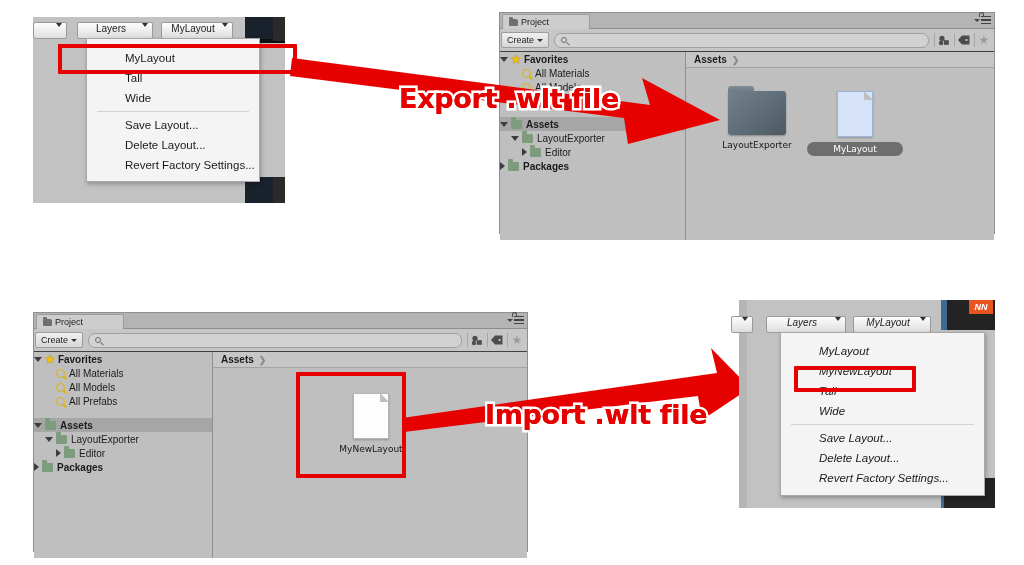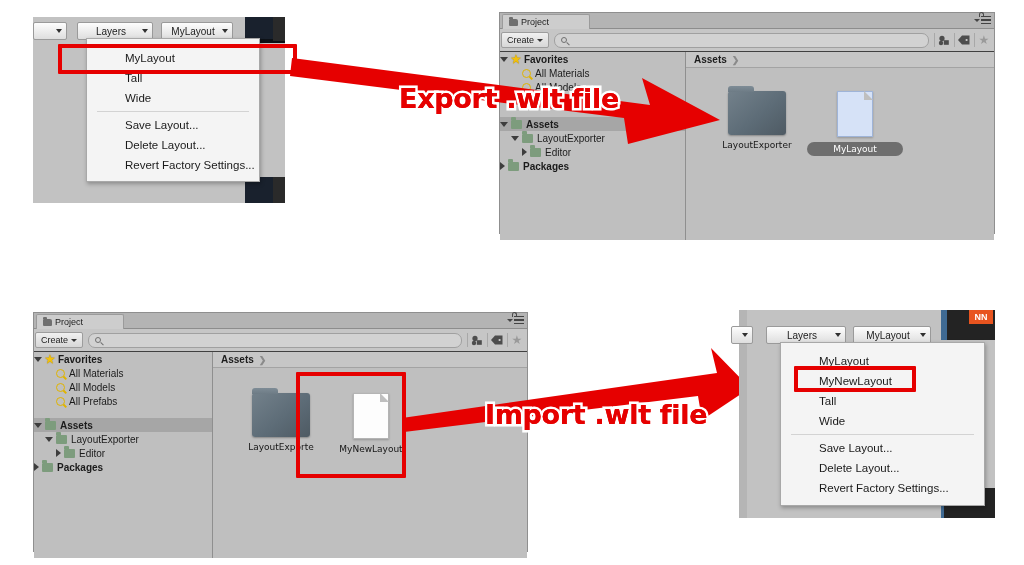--- a/index.html
+++ b/index.html
@@ -7,22 +7,22 @@
        font-family:"Liberation Sans", sans-serif;-webkit-font-smoothing:antialiased;}
 
   .panel{position:absolute;box-sizing:border-box;}
 
   
   .ed-bg{background:#c2c2c2;}
 
   .toolbar-btn{
     box-sizing:border-box;background:linear-gradient(#fdfdfd,#dedede);
     border:1px solid #9a9a9a;border-radius:2px;
-    font-size:10px;color:#1b1b1b;display:flex;align-items:center;
-    padding:8px 4px;height:17px;white-space:nowrap;
+    font-size:10px;color:#1b1b1b;display:flex;
+    padding:0 4px;height:17px;white-space:nowrap;
   }
   .toolbar-btn .cap{flex:1;text-align:center;padding-right:2px;}
   .tri-down{width:0;height:0;border-left:3.5px solid transparent;
             border-right:3.5px solid transparent;border-top:4px solid #303030;}
 
   
   .menu{background:#f4f4f4;border:1px solid #a8a8a8;
         box-shadow:1px 2px 4px rgba(0,0,0,.28);box-sizing:border-box;}
   .menu-item{font-size:11.5px;color:#1a1a1a;height:20px;display:flex;
              align-items:center;padding-left:38px;white-space:nowrap;}
@@ -375,43 +375,39 @@
         <span class="folder green"></span>
         <span>Packages</span>
       </div>
     </div>
 
     <div class="grid-pane">
       <div class="bcrumb">
         <span>Assets</span>
         <span class="chev">❯</span>
       </div>
-      <div class="asset" style="left:20px;top:36px;width:96px;">
-        <div class="a-folder" style="margin:5px auto 0;"></div>
-        <div class="a-label">LayoutExporte</div>
-      </div>
       <div class="asset" style="left:110px;top:36px;width:96px;">
         <div class="a-file" style="margin:5px auto 0;"></div>
         <div class="a-label">MyNewLayout</div>
       </div>
     </div>
   </div>
 </div>
 
 <div class="hl" style="left:296px;top:372px;width:110px;height:106px;"></div>
 
 <svg class="arrow" style="left:402px;top:370px;width:350px;height:80px;">
   <path d="M0,48 L315,3 L309,-22 L348,18 L300,50 L296,26 L2,62 Z" fill="#e60000"></path>
 </svg>
 <div style="position:absolute;left:485px;top:399px;">
   <div class="ann">Import .wlt file</div>
   <div class="ann-fill" style="left: 0px; top: 0px; position: absolute;">Import .wlt file</div>
 </div>
 
-<div class="panel ed-bg" style="left:739px;top:310px;width:256px;height:208px;">
+<div class="panel ed-bg" style="left:739px;top:300px;width:256px;height:208px;font-style:italic;">
 
   <div style="position:absolute;left:0;top:0;width:8px;height:208px;background:#b5b5b5;"></div>
   <div style="position:absolute;left:202px;top:0;width:54px;height:30px;background:#232323;"></div>
   <div style="position:absolute;left:202px;top:0;width:6px;height:30px;background:#3f6a93;"></div>
   <div style="position:absolute;left:230px;top:0px;width:24px;height:14px;background:#e8541f;
               color:#ffffff;font-size:9px;font-weight:bold;display:flex;align-items:center;
               justify-content:center;">NN</div>
   <div style="position:absolute;left:202px;top:178px;width:54px;height:30px;background:#232323;"></div>
   <div style="position:absolute;left:202px;top:178px;width:3px;height:30px;background:#3f6a93;"></div>
 

